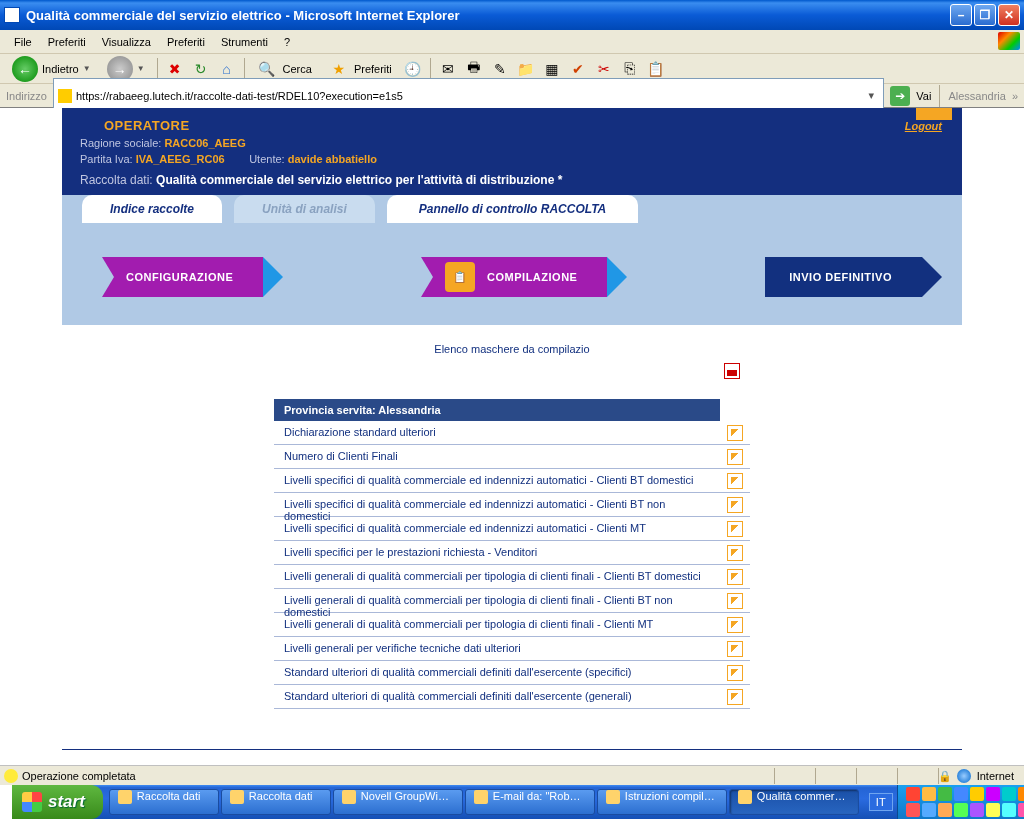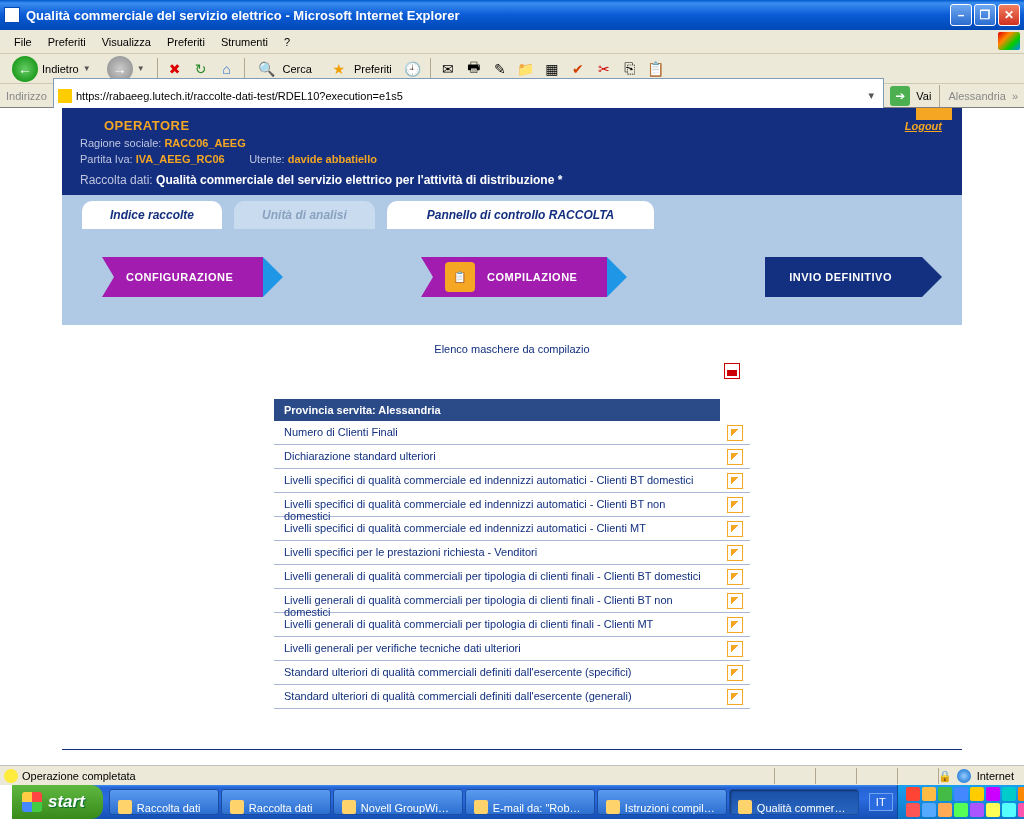--- a/index.html
+++ b/index.html
@@ -47,25 +47,25 @@
   .blue-header { background: #142f7f; padding: 10px 18px 8px 18px; position: relative; color: #f5a623; }
   .op-label { font-weight: bold; font-size: 13px; letter-spacing: 0.5px; margin-left: 24px; }
   .op-row { margin-top: 4px; font-size: 11px; color: #bfc5e0; }
   .op-row b { color: #f5a623; font-weight: bold; }
   .logout { position: absolute; right: 20px; top: 12px; color: #f5a623; text-decoration: underline; font-style: italic; font-weight: bold; }
   .logout-icon { position: absolute; right: 10px; top: -2px; width: 36px; height: 14px; background: #f5a623; }
   .raccolta-row { margin-top: 8px; color: #bfc5e0; font-size: 12px; }
   .raccolta-row b { color: #fff; font-weight: bold; }
   
   
-  .tabbar { background: #b0c9e5; height: 34px; display: flex; align-items: flex-end; padding-left: 20px; gap: 12px; }
+  .tabbar { background: #b0c9e5; height: 34px; display: flex; align-items: flex-start; padding-left: 20px; gap: 12px; }
   .tab { height: 28px; padding: 0 28px; border-radius: 10px 10px 0 0; display: flex; align-items: center; font-style: italic; font-weight: bold; font-size: 12px; color: #142f7f; }
   .tab.active { background: #fff; }
   .tab.inactive { background: #c9dcef; color: #8aa2c0; }
-  .tab.wide { padding: 0 40px; }
+  .tab.wide { padding: 0 32px; }
   
   
   .steps-wrap { background: #b0c9e5; padding: 28px 40px 28px 40px; display: flex; justify-content: space-between; }
   .step { position: relative; height: 40px; display: flex; align-items: center; padding: 0 30px 0 24px; color: #fff; font-weight: bold; font-size: 11px; letter-spacing: 0.5px; }
   .step.light { background: #a21caf; }
   .step.dark { background: #12307f; }
   .step::after { content:''; position:absolute; right:-20px; top:0; border-top:20px solid transparent; border-bottom:20px solid transparent; }
   .step.light::after { border-left:20px solid #2097e6; }
   .step.dark::after { border-left:20px solid #12307f; }
   .step.light::before { content:''; position:absolute; left:0; top:0; border-top:20px solid transparent; border-bottom:20px solid transparent; border-left:12px solid #b0c9e5; }
@@ -96,21 +96,21 @@
   .stat-sep { width:1px; height:16px; background:#b0a890; }
   .st-icon { width:14px;height:14px;background:#ffeb3b;border-radius:50%; }
   .lock-ic { width:12px;height:12px; color:#c80; }
   .globe-ic { width:14px;height:14px; background:radial-gradient(circle,#9cf,#06c); border-radius:50%; }
   
   
   .taskbar { position:absolute; bottom:0; left:12px; right:0; height:34px; background: linear-gradient(to bottom,#3f8cf3 0%, #2464d4 8%, #2a6be0 40%, #1550b5 100%); display:flex; align-items:stretch; }
   .startbtn { background: linear-gradient(to bottom, #5fb840, #388a1a); color:#fff; font-style:italic; font-weight:bold; font-size:17px; display:flex; align-items:center; padding:0 18px 0 10px; border-radius:0 12px 12px 0; gap:6px; text-shadow:1px 1px 1px #063; }
   .start-logo { width:20px;height:20px;background:conic-gradient(#f44 0 25%, #4c4 0 50%, #48f 0 75%, #fc4 0 100%); border-radius:3px; }
   .task-items { flex:1; display:flex; align-items:center; padding:0 6px; gap:2px; }
-  .task-item { height:26px; background: linear-gradient(to bottom,#5a9bf0,#2c6fd0); border:1px solid #1a4ca0; border-radius:3px; color:#fff; font-size:11px; display:flex; align-items:flex-end; padding:0 8px; gap:5px; min-width:110px; max-width:130px; }
+  .task-item { height:26px; background: linear-gradient(to bottom,#5a9bf0,#2c6fd0); border:1px solid #1a4ca0; border-radius:3px; color:#fff; font-size:11px; display:flex; align-items:flex-start; padding:0 8px; gap:5px; min-width:110px; max-width:130px; }
   .task-item.active { background: linear-gradient(to bottom,#1a50a8,#2865c0); box-shadow: inset 1px 1px 2px rgba(0,0,0,0.4); }
   .task-ic { width:14px;height:14px;background:#ffd36b;border-radius:2px; flex-shrink:0; }
   .task-txt { white-space:nowrap; overflow:hidden; text-overflow:ellipsis; }
   .lang-box { background:#2a6be0; color:#fff; padding:0 6px; height:18px; display:flex; align-items:center; font-size:11px; border:1px solid #6fa5f0; margin:auto 4px; }
   .systray { background: linear-gradient(to bottom,#1aa0f0,#1078c8); display:flex; align-items:center; padding:0 10px 0 8px; gap:2px; border-left:1px solid #0a4a90; }
   .tray-icons { display:grid; grid-template-columns: repeat(9, 14px); grid-auto-rows:14px; gap:2px; }
   .tray-icons div { width:14px;height:14px;border-radius:2px; }
   
   
   .content-wrap::-webkit-scrollbar { width:17px; }
@@ -239,27 +239,27 @@
         </div>
     </div>
 
     <div class="elenco">Elenco maschere da compilazio</div>
     <div class="pdf-top"><span class="pdf-icon"></span></div>
 
     <div class="tbl">
       <div class="tbl-head">Provincia servita: Alessandria</div>
       <div id="tbl-body">
           <div class="tbl-row">
+            <div class="tbl-cell-a">Dichiarazione standard ulteriori</div>
+            <div class="tbl-cell-b">
+              <span class="edit-icon"></span>
+            </div>
+          </div>
+          <div class="tbl-row">
             <div class="tbl-cell-a">Numero di Clienti Finali</div>
-            <div class="tbl-cell-b">
-              <span class="edit-icon"></span>
-            </div>
-          </div>
-          <div class="tbl-row">
-            <div class="tbl-cell-a">Dichiarazione standard ulteriori</div>
             <div class="tbl-cell-b">
               <span class="edit-icon"></span>
             </div>
           </div>
           <div class="tbl-row">
             <div class="tbl-cell-a">Livelli specifici di qualità commerciale ed indennizzi automatici - Clienti BT domestici</div>
             <div class="tbl-cell-b">
               <span class="edit-icon"></span>
             </div>
           </div>

